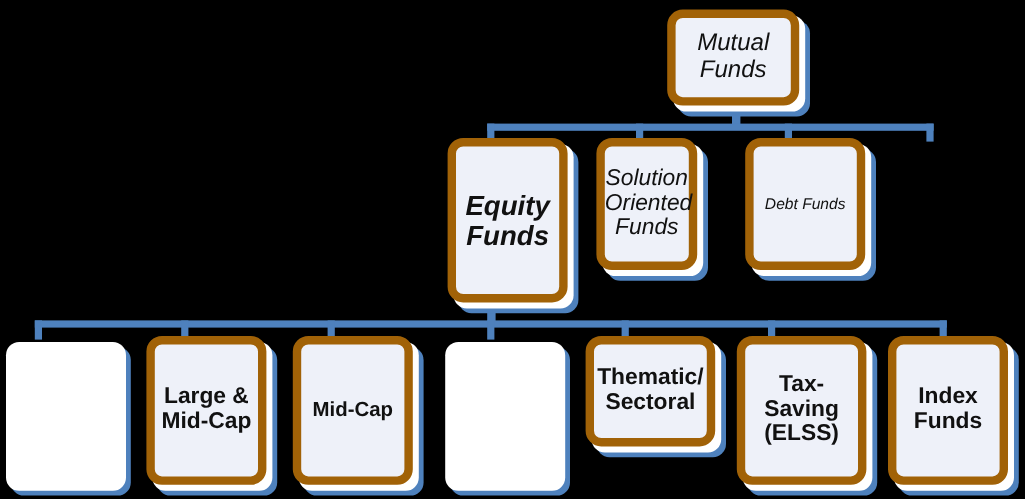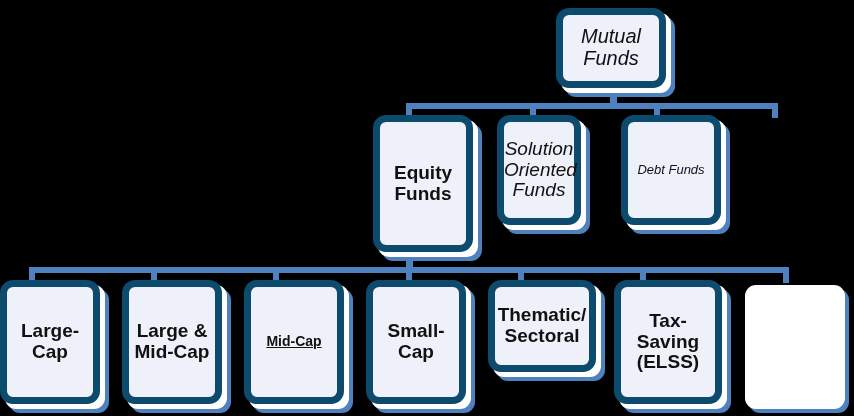--- a/index.html
+++ b/index.html
@@ -48,21 +48,21 @@
     border-radius: 11px;
   }
   
   .node .layer-front {
     position: absolute;
     left: 0;
     top: 0;
     right: 8px;
     bottom: 8px;
     background: #eef1f9;
-    border: 7px solid #0c4a6e;
+    border: 7px solid #a16207;
     border-radius: 13px;
     box-sizing: border-box;
     display: flex;
     align-items: center;
     justify-content: center;
     text-align: center;
   }
   .node .label {
     color: #111111;
     line-height: 1.08;
@@ -102,21 +102,21 @@
     <div class="layer-white"></div>
     <div class="layer-front">
       <span class="label" style="font-size:20px;">Mutual Funds</span>
     </div>
   </div>
 
   <div class="node bold" style="left:373px; top:115px; width:108px; height:145px;">
     <div class="layer-back"></div>
     <div class="layer-white"></div>
     <div class="layer-front">
-      <span class="label" style="font-size:19px;">Equity Funds</span>
+      <span class="label" style="font-size:23px;font-style:italic;">Equity Funds</span>
     </div>
   </div>
 
   <div class="node italic" style="left:497px; top:115px; width:92px; height:118px;">
     <div class="layer-back"></div>
     <div class="layer-white"></div>
     <div class="layer-front">
       <span class="label" style="font-size:19px;">Solution Oriented Funds</span>
     </div>
   </div>
@@ -126,47 +126,41 @@
     <div class="layer-white"></div>
     <div class="layer-front">
       <span class="label" style="font-size:13px;">Debt Funds</span>
     </div>
   </div>
 
 
   <div class="node bold" style="left:0px; top:280px; width:108px; height:132px;">
     <div class="layer-back"></div>
     <div class="layer-white"></div>
-    <div class="layer-front">
-      <span class="label" style="font-size:19px;">Large-Cap</span>
-    </div>
   </div>
 
   <div class="node bold" style="left:122px; top:280px; width:108px; height:132px;padding-left:12px;">
     <div class="layer-back"></div>
     <div class="layer-white"></div>
     <div class="layer-front">
       <span class="label" style="font-size:19px;">Large &amp; Mid-Cap</span>
     </div>
   </div>
 
   <div class="node bold" style="left:244px; top:280px; width:108px; height:132px;">
     <div class="layer-back"></div>
     <div class="layer-white"></div>
     <div class="layer-front">
-      <span class="label" style="font-size:14px;text-decoration:underline;">Mid-Cap</span>
+      <span class="label" style="font-size:17px;">Mid-Cap</span>
     </div>
   </div>
 
   <div class="node bold" style="left:366px; top:280px; width:108px; height:132px;">
     <div class="layer-back"></div>
     <div class="layer-white"></div>
-    <div class="layer-front">
-      <span class="label" style="font-size:19px;">Small-Cap</span>
-    </div>
   </div>
 
   <div class="node bold" style="left:488px; top:280px; width:116px; height:100px;">
     <div class="layer-back"></div>
     <div class="layer-white"></div>
     <div class="layer-front">
       <span class="label" style="font-size:19px;">Thematic/ Sectoral</span>
     </div>
   </div>
 
@@ -174,15 +168,18 @@
     <div class="layer-back"></div>
     <div class="layer-white"></div>
     <div class="layer-front">
       <span class="label" style="font-size:19px;">Tax-Saving (ELSS)</span>
     </div>
   </div>
 
   <div class="node bold" style="left:740px; top:280px; width:108px; height:132px;">
     <div class="layer-back"></div>
     <div class="layer-white"></div>
+    <div class="layer-front">
+      <span class="label" style="font-size:19px;">Index Funds</span>
+    </div>
   </div>
 
 </div>
 
 </body></html>

